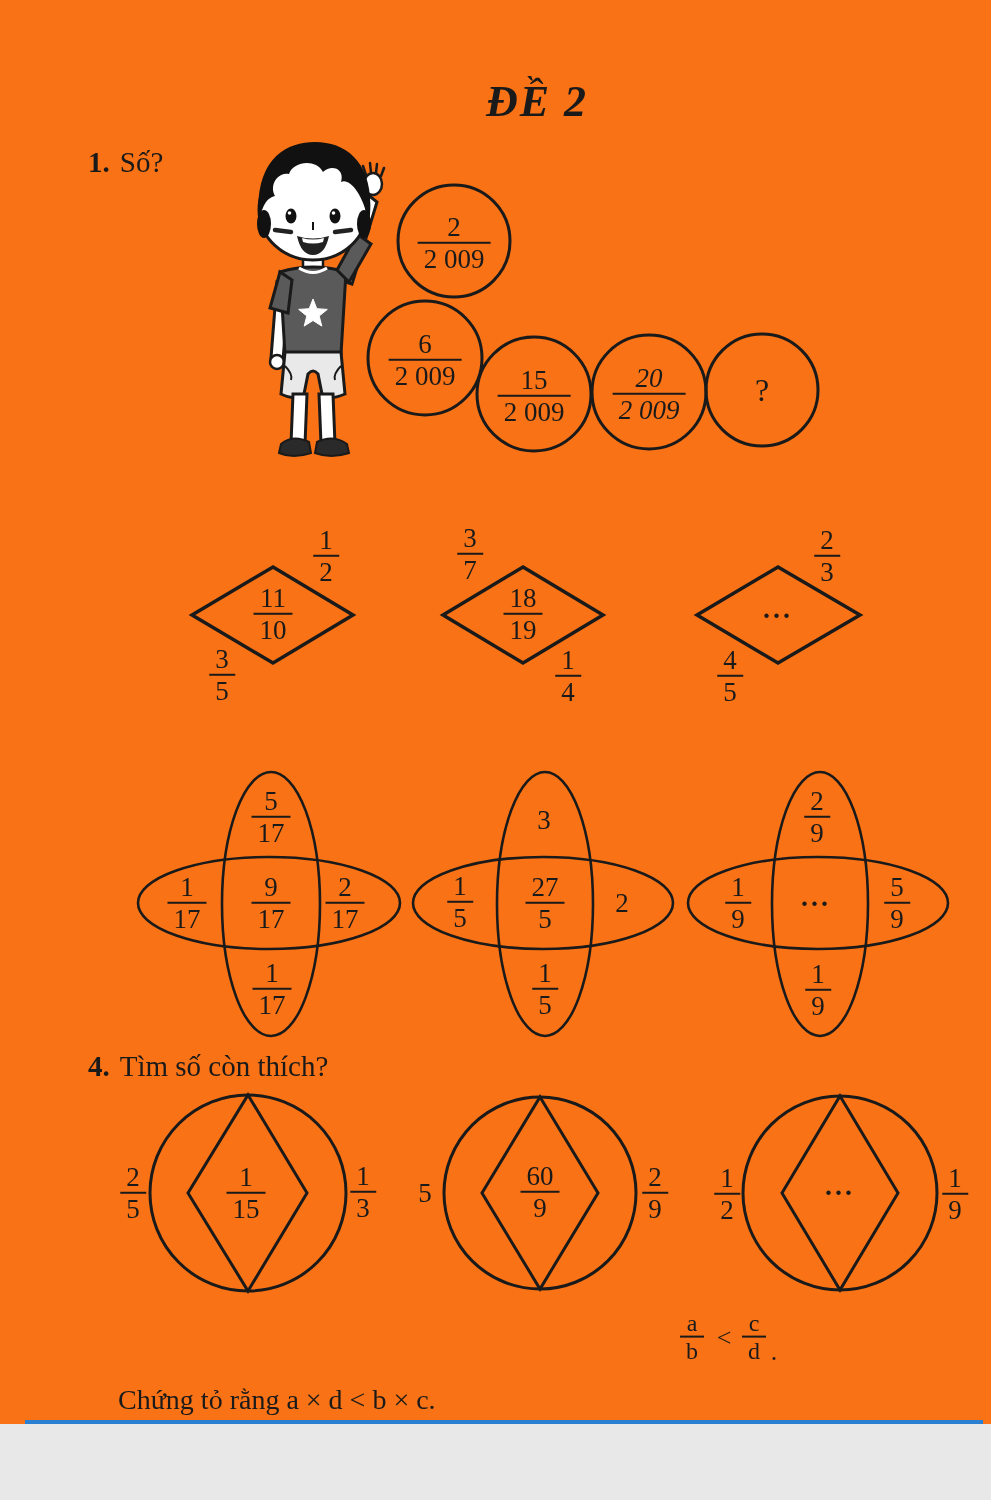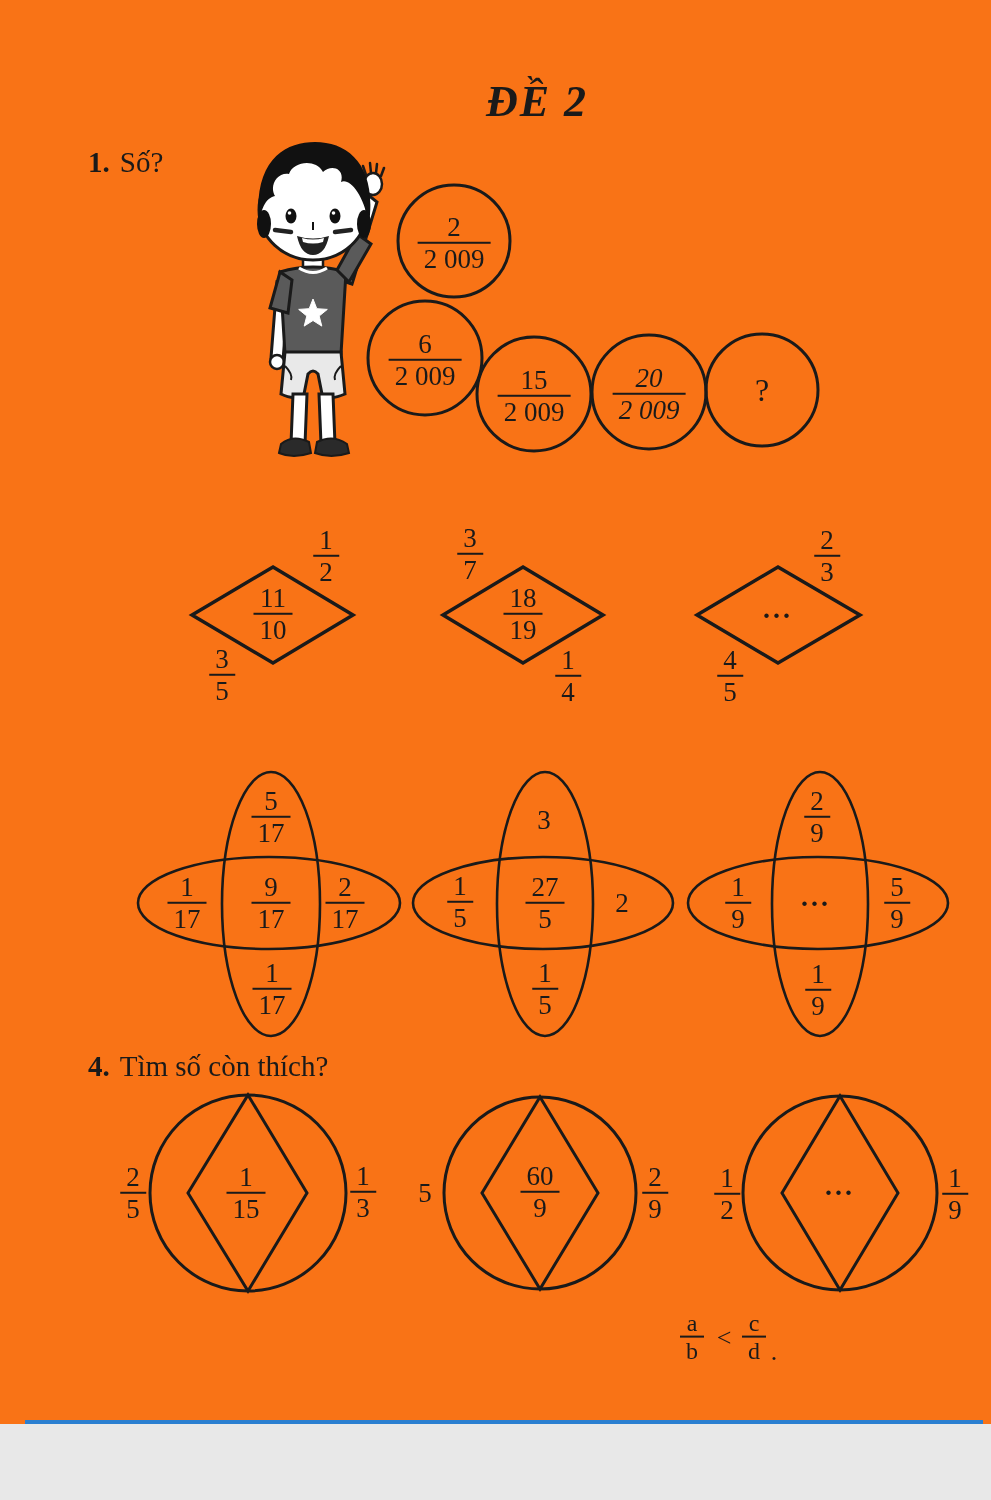--- a/index.html
+++ b/index.html
@@ -267,17 +267,18 @@
   <div class="abs ctr frac small" style="left:692px;top:1337px;">
     <span class="num">a</span>
     <span class="den">b</span>
   </div>
   <div class="abs ctr" style="left:724px;top:1338px;font-size:26px;">&lt;</div>
   <div class="abs ctr frac small" style="left:754px;top:1337px;">
     <span class="num">c</span>
     <span class="den">d</span>
   </div>
   <div class="abs ctr" style="left:774px;top:1352px;font-size:26px;">.</div>
+  <div class="abs line2" style="left:118px;top:1384px;">Chứng tỏ rằng a × d &lt; b × c.</div>
 
   <div class="abs pageno" style="left:85px;top:1428px;">8</div>
 
   <div class="bottom-line" style="background: rgb(43, 127, 208);"></div>
 </div>
 
 </body></html>

